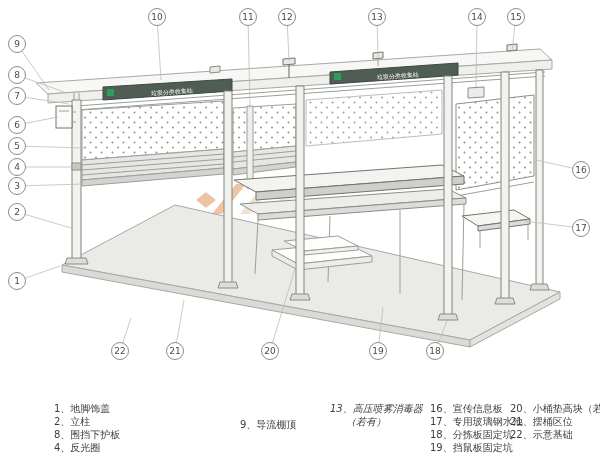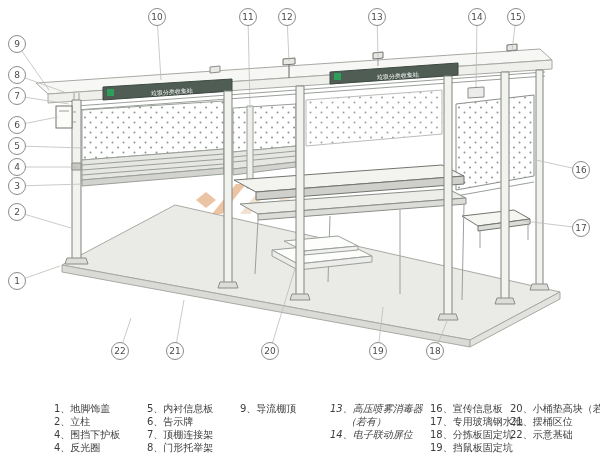--- a/index.html
+++ b/index.html
@@ -13,21 +13,21 @@
   .lnd  { stroke:#70756f; stroke-width:1.1; fill:none; }
   .leader { stroke:#bcbcb8; stroke-width:0.8; }
   .balloon circle { fill:#ffffff; stroke:#8c8c88; stroke-width:1; }
   .balloon text { font-size:9px; fill:#4a4a4a; text-anchor:middle; }
   .banner-text { font-size:6px; fill:#ffffff; text-anchor:middle; }
 
   
   .legend { position:absolute; left:12px; top:400px; width:600px; height:58px;
             font-size:10px; color:#3d3d3d; }
   .legend-col { position:absolute; top:2px; white-space:nowrap; }
-  .lc1 { left:42px; } .lc2 { left:135px; } .lc3 { left:228px; }
+  .lc1 { left:42px; } .lc2 { left:135px; } .lc3 { left:228px;margin-top:16px; }
   .lc4 { left:318px;font-style:italic; } .lc5 { left:418px; } .lc6 { left:498px; }
   .legend-line { height:13px; line-height:13px; }
   .indent { padding-left:16px; }
 </style>
 </head>
 <body>
 
 <div class="stage">
 
 <svg class="diagram" width="600" height="460" viewBox="0 0 600 460">
@@ -294,36 +294,29 @@
   <g class="balloon">
         <circle cx="120" cy="351" r="8.5"></circle>
         <text x="120" y="354">22</text>
       </g>
 </svg>
 
 <div class="legend">
   <div class="legend-col lc1">
     <div class="legend-line">1、地脚饰盖</div>
     <div class="legend-line">2、立柱</div>
-    <div class="legend-line">4、围挡下护板</div>
+    <div class="legend-line">8、围挡下护板</div>
     <div class="legend-line">4、反光圈</div>
-  </div>
-  <div class="legend-col lc2">
-    <div class="legend-line">5、内衬信息板</div>
-    <div class="legend-line">6、告示牌</div>
-    <div class="legend-line">7、顶棚连接架</div>
-    <div class="legend-line">8、门形托举架</div>
   </div>
   <div class="legend-col lc3">
     <div class="legend-line">9、导流棚顶</div>
   </div>
   <div class="legend-col lc4">
     <div class="legend-line">13、高压喷雾消毒器</div>
     <div class="legend-line indent">（若有）</div>
-    <div class="legend-line">14、电子联动屏位</div>
   </div>
   <div class="legend-col lc5">
     <div class="legend-line">16、宣传信息板</div>
     <div class="legend-line">17、专用玻璃钢水池</div>
     <div class="legend-line">18、分拣板固定坑</div>
     <div class="legend-line">19、挡鼠板固定坑</div>
   </div>
   <div class="legend-col lc6">
     <div class="legend-line">20、小桶垫高块（若干）</div>
     <div class="legend-line">21、摆桶区位</div>

